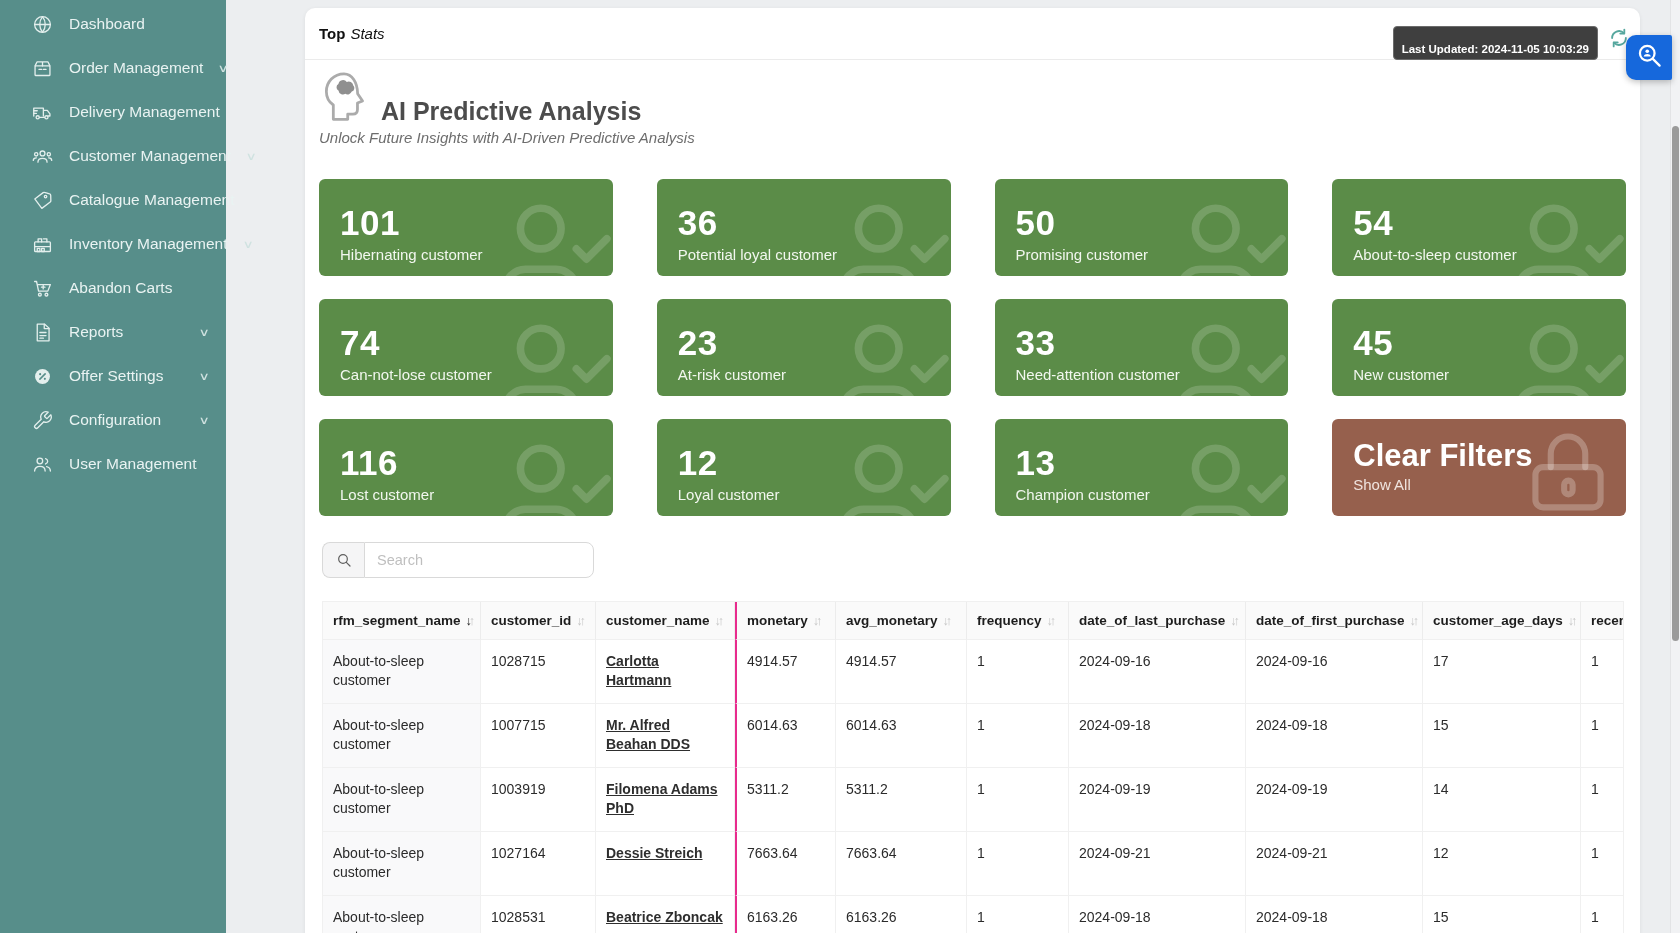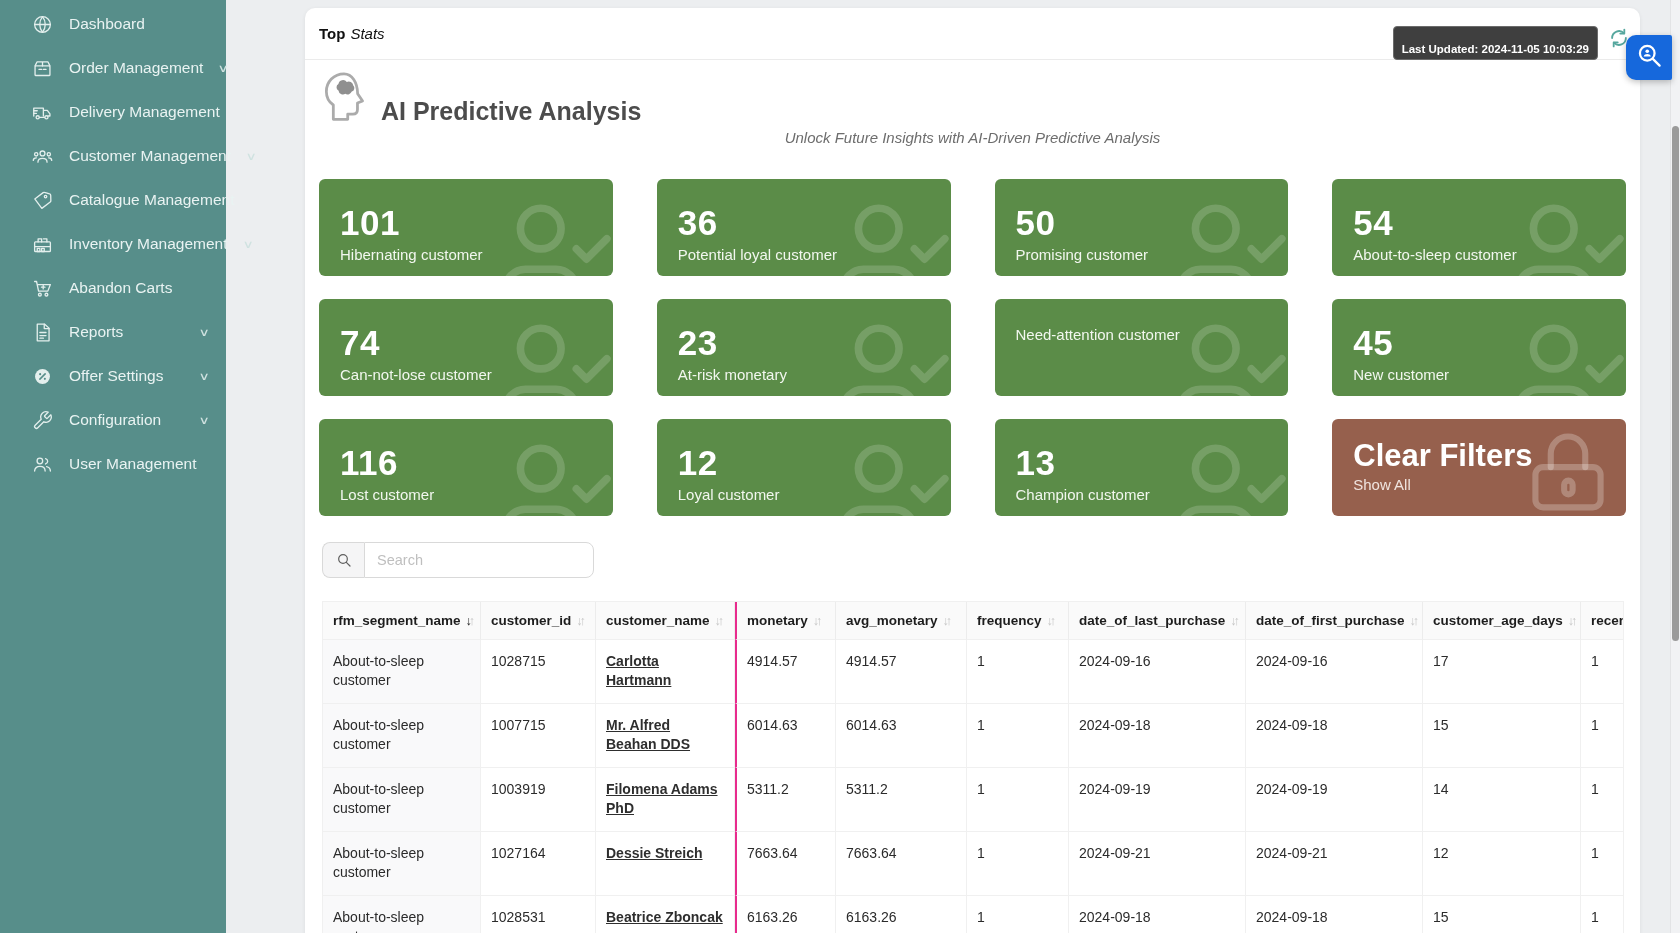--- a/index.html
+++ b/index.html
@@ -36,21 +36,21 @@
   .t-bold { font-weight:700; font-size:15px; color:#111; }
   .t-italic { font-style:italic; font-size:15px; color:#111; margin-left:5px; }
   .last-updated {
     position:absolute; top:18px; right:42px;
     background:#3f3f3f; color:#fff; font-size:11.5px; font-weight:700;
     padding:16px 8px 4px; border-radius:4px; border:1px solid #6b6b6b; white-space:nowrap;
   }
   .refresh-btn { position:absolute; top:19px; right:10px; width:22px; height:22px; cursor:pointer; }
   .refresh-btn svg { width:22px; height:22px; stroke:#56a79e; fill:none; stroke-width:2; stroke-linecap:round; stroke-linejoin:round; }
   
-  .hero { margin:15px 14px 0;text-align:center; }
+  .hero { margin:15px 14px 0; }
   .hero-row { display:flex; align-items:flex-end; gap:12px; height:52px; }
   .hero-ico svg { width:50px; height:52px; }
   .hero-title { font-size:25px; font-weight:700; color:#4c4c4c; line-height:1; margin-bottom:3px; }
   .hero-sub { font-size:15px; color:#6d6d6d; margin-top:2px;font-style:italic; }
   
   .stats-grid {
     margin:33px 14px 0;
     display:grid; grid-template-columns:repeat(4,1fr); column-gap:44px; row-gap:23px;
   }
   .stat-card {
@@ -314,28 +314,29 @@
       <div class="stat-value">74</div>
       <div class="stat-label">Can-not-lose customer</div>
       <span class="stat-wm"><svg viewBox="0 0 24 24">
             <path d="M16 21v-2a4 4 0 0 0-4-4H6a4 4 0 0 0-4 4v2"></path>
             <circle cx="9" cy="7" r="4"></circle>
             <path d="M16 11l2 2 4-4"></path>
           </svg></span>
     </div>
     <div class="stat-card">
       <div class="stat-value">23</div>
-      <div class="stat-label">At-risk monetary</div>
-      <span class="stat-wm"><svg viewBox="0 0 24 24">
-            <path d="M16 21v-2a4 4 0 0 0-4-4H6a4 4 0 0 0-4 4v2"></path>
-            <circle cx="9" cy="7" r="4"></circle>
-            <path d="M16 11l2 2 4-4"></path>
-          </svg></span>
-    </div>
-    <div class="stat-card">
+      <div class="stat-label">At-risk customer</div>
+      <span class="stat-wm"><svg viewBox="0 0 24 24">
+            <path d="M16 21v-2a4 4 0 0 0-4-4H6a4 4 0 0 0-4 4v2"></path>
+            <circle cx="9" cy="7" r="4"></circle>
+            <path d="M16 11l2 2 4-4"></path>
+          </svg></span>
+    </div>
+    <div class="stat-card">
+      <div class="stat-value">33</div>
       <div class="stat-label">Need-attention customer</div>
       <span class="stat-wm"><svg viewBox="0 0 24 24">
             <path d="M16 21v-2a4 4 0 0 0-4-4H6a4 4 0 0 0-4 4v2"></path>
             <circle cx="9" cy="7" r="4"></circle>
             <path d="M16 11l2 2 4-4"></path>
           </svg></span>
     </div>
     <div class="stat-card">
       <div class="stat-value">45</div>
       <div class="stat-label">New customer</div>

